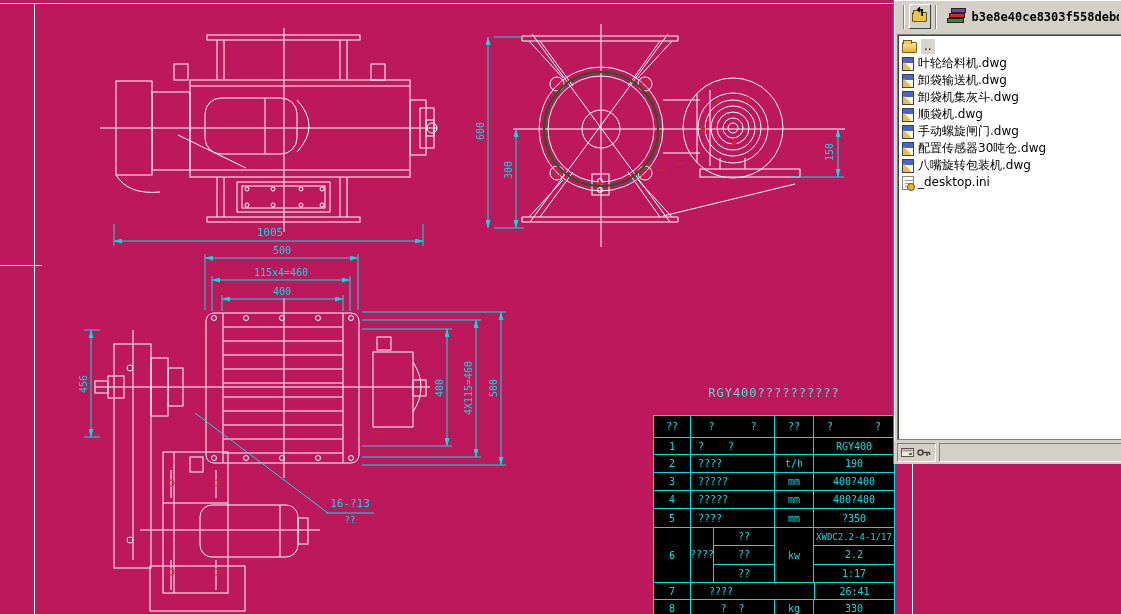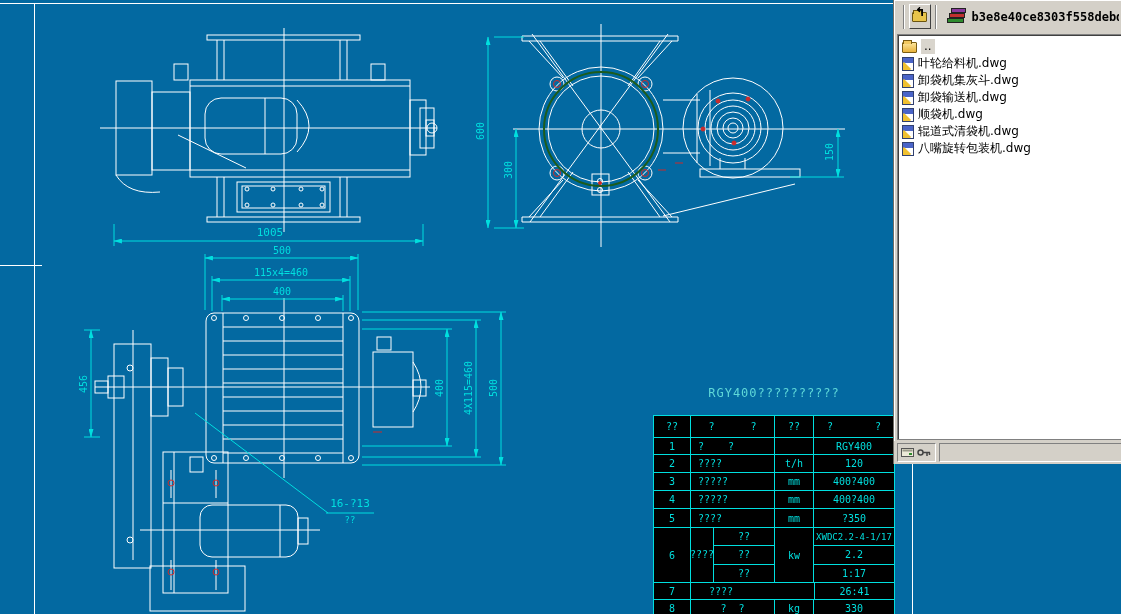--- a/index.html
+++ b/index.html
@@ -3,21 +3,21 @@
 <meta charset="utf-8">
 <style>
   :root{
     --dim:#00dfdf; --dimsoft:#5fd8d8; --wline:#ffffff;
     --red:#cc2a2a; --green:#1d5c1d; --gray:#d4d0c8;
   }
   *{margin:0;padding:0;box-sizing:border-box;}
   html,body{width:1121px;height:614px;overflow:hidden;background:#000;}
   body{font-family:"DejaVu Sans","Liberation Sans",sans-serif;position:relative;}
 
-  .cad-viewport{position:absolute;inset:0;background:#0369a1;}
+  .cad-viewport{position:absolute;inset:0;background:#be185d;}
   svg text{font-family:"DejaVu Sans Mono","Liberation Mono",monospace;fill:var(--dim);}
   .dl{marker-start:url(#arw);marker-end:url(#arw);}
 
   
   .spec-title{position:absolute;left:653px;top:386px;width:242px;text-align:center;
     color:var(--dimsoft);font:12px "DejaVu Sans Mono","Liberation Mono",monospace;letter-spacing:1px;}
   .spec-table{position:absolute;left:653px;top:415px;width:242px;height:200px;overflow:hidden;
     border:1px solid var(--dim);color:var(--dim);
     font:10px "DejaVu Sans Mono","Liberation Mono",monospace;background:#000;}
   .tr{display:flex;border-top:1px solid var(--dim);}
@@ -330,21 +330,21 @@
     <div class="tr" style="height:17px">
       <div class="td c1">1</div>
       <div class="td c2">?    ?</div>
       <div class="td c3"></div>
       <div class="td c4">RGY400</div>
     </div>
     <div class="tr" style="height:18px">
       <div class="td c1">2</div>
       <div class="td c2">????</div>
       <div class="td c3">t/h</div>
-      <div class="td c4">120</div>
+      <div class="td c4">190</div>
     </div>
     <div class="tr" style="height:18px">
       <div class="td c1">3</div>
       <div class="td c2">?????</div>
       <div class="td c3">mm</div>
       <div class="td c4">400?400</div>
     </div>
     <div class="tr" style="height:18px">
       <div class="td c1">4</div>
       <div class="td c2">?????</div>
@@ -408,37 +408,45 @@
     <div class="wr-row row-up">
       <span class="icon icon-folder"></span>
       <span class="lbl">..</span>
     </div>
     <div class="wr-row">
       <span class="icon icon-dwg"></span>
       <span class="lbl">叶轮给料机.dwg</span>
     </div>
     <div class="wr-row">
       <span class="icon icon-dwg"></span>
+      <span class="lbl">卸袋输送机.dwg</span>
+    </div>
+    <div class="wr-row">
+      <span class="icon icon-dwg"></span>
       <span class="lbl">卸袋机集灰斗.dwg</span>
     </div>
     <div class="wr-row">
       <span class="icon icon-dwg"></span>
-      <span class="lbl">卸袋输送机.dwg</span>
-    </div>
-    <div class="wr-row">
-      <span class="icon icon-dwg"></span>
       <span class="lbl">顺袋机.dwg</span>
     </div>
     <div class="wr-row">
       <span class="icon icon-dwg"></span>
-      <span class="lbl">辊道式清袋机.dwg</span>
+      <span class="lbl">手动螺旋闸门.dwg</span>
+    </div>
+    <div class="wr-row">
+      <span class="icon icon-dwg"></span>
+      <span class="lbl">配置传感器30吨仓.dwg</span>
     </div>
     <div class="wr-row">
       <span class="icon icon-dwg"></span>
       <span class="lbl">八嘴旋转包装机.dwg</span>
+    </div>
+    <div class="wr-row">
+      <span class="icon icon-ini"></span>
+      <span class="lbl">_desktop.ini</span>
     </div>
   </div>
 
   <div class="wr-status">
     <div class="wr-cell icons">
       <svg width="13" height="11">
         <rect x="0.5" y="1.5" width="12" height="8" fill="#ece9d8" stroke="#555"></rect>
         <rect x="1.5" y="2.5" width="10" height="2" fill="#9a9a8a"></rect>
         <rect x="8" y="6" width="3" height="2" fill="#2e8b2e"></rect>
       </svg>

